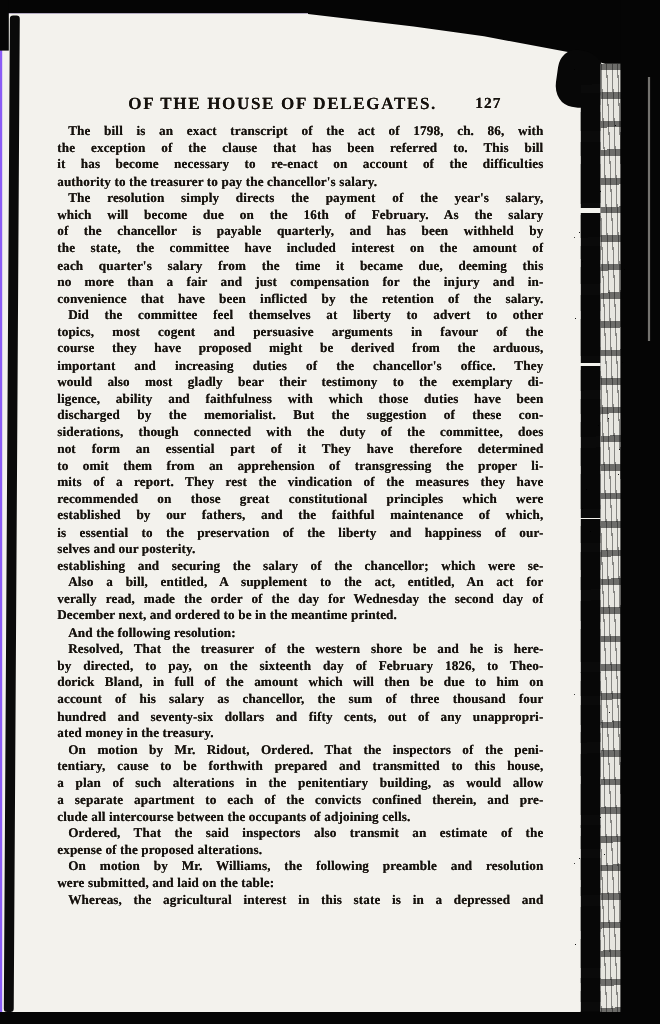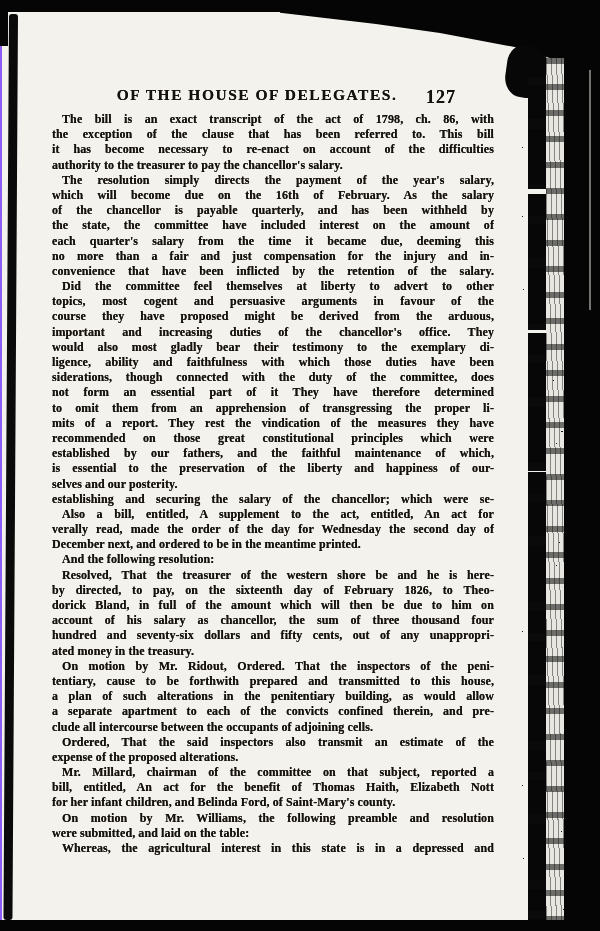--- a/index.html
+++ b/index.html
@@ -24,21 +24,21 @@
   .gutter-light{position:absolute;left:546px;top:58px;width:20px;height:862px;background:#e7e6e0;
       background-image:repeating-linear-gradient(88deg,rgba(15,15,15,.45) 0 1px,rgba(0,0,0,0) 1px 5px),
                        repeating-linear-gradient(179deg,rgba(10,10,10,.55) 0 6px,rgba(0,0,0,0) 6px 26px);}
   .gutter-black{position:absolute;left:564px;top:0;width:36px;height:931px;background:#050505;}
   .gutter-thread{position:absolute;left:589px;top:70px;width:2px;height:240px;background:#cfcdc6;opacity:.55;}
   .bottom-band{position:absolute;left:0;top:920px;width:600px;height:11px;background:#050505;}
   
   .header-row{position:absolute;left:36px;top:86px;width:442px;height:20px;color:#15120e;}
   .header-title{display:block;text-align:center;font-size:15.5px;font-weight:700;letter-spacing:1.5px;
                 text-shadow:0 0 .5px rgba(25,18,10,.9);}
-  .page-number{position:absolute;right:22px;top:1px;font-size:18px;font-weight:700;letter-spacing:1px;
+  .page-number{position:absolute;right:22px;top:1px;font-size:14px;font-weight:700;letter-spacing:1px;
                text-shadow:0 0 .6px rgba(25,18,10,.9);}
   .textblock{position:absolute;left:52px;top:112px;width:442px;color:#16130f;}
   .para{margin:0;}
   .line{font-size:12px;font-weight:700;line-height:15.2px;height:15.2px;overflow:hidden;
         text-align:justify;text-align-last:justify;text-shadow:0 0 .55px rgba(28,20,12,.85);
         letter-spacing:.1px;}
   .line.first{text-indent:10px;}
   .line.short{text-align-last:left;}
   .noise{position:absolute;left:0;top:0;pointer-events:none;}
 </style>
@@ -69,20 +69,21 @@
         <div class="line">no more than a fair and just compensation for the injury and in-</div>
         <div class="line">convenience that have been inflicted by the retention of the salary.</div>
       </div>
       <div class="para">
         <div class="line first">Did the committee feel themselves at liberty to advert to other</div>
         <div class="line">topics, most cogent and persuasive arguments in favour of the</div>
         <div class="line">course they have proposed might be derived from the arduous,</div>
         <div class="line">important and increasing duties of the chancellor's office.  They</div>
         <div class="line">would also most gladly bear their testimony to the exemplary di-</div>
         <div class="line">ligence, ability and faithfulness with which those duties have been</div>
+        <div class="line">discharged by the memorialist.  But the suggestion of these con-</div>
         <div class="line">siderations, though connected with the duty of the committee, does</div>
         <div class="line">not form an essential part of it  They have therefore determined</div>
         <div class="line">to omit them from an apprehension of transgressing the proper li-</div>
         <div class="line">mits of a report. They rest the vindication of the measures they have</div>
         <div class="line">recommended on those great constitutional principles which were</div>
         <div class="line">established by our fathers, and the faithful maintenance of which,</div>
         <div class="line">is essential to the preservation of the liberty and happiness of our-</div>
         <div class="line short">selves and our posterity.</div>
       </div>
       <div class="para">
@@ -105,25 +106,20 @@
       <div class="para">
         <div class="line first">On motion by Mr. Ridout, Ordered. That the inspectors of the peni-</div>
         <div class="line">tentiary, cause to be forthwith prepared and transmitted to this house,</div>
         <div class="line">a plan of such alterations in the penitentiary building, as would allow</div>
         <div class="line">a separate apartment to each of the convicts confined therein, and pre-</div>
         <div class="line short">clude all intercourse between the occupants of adjoining cells.</div>
       </div>
       <div class="para">
         <div class="line first">Ordered, That the said inspectors also transmit an estimate of the</div>
         <div class="line short">expense of the proposed alterations.</div>
-      </div>
-      <div class="para">
-        <div class="line first">Mr. Millard, chairman of the committee on that subject, reported a</div>
-        <div class="line">bill, entitled, An act for the benefit of Thomas Haith, Elizabeth Nott</div>
-        <div class="line short">for her infant children, and Belinda Ford, of Saint-Mary's county.</div>
       </div>
       <div class="para">
         <div class="line first">On motion by Mr. Williams, the following preamble and resolution</div>
         <div class="line short">were submitted, and laid on the table:</div>
       </div>
       <div class="para">
         <div class="line first">Whereas, the agricultural interest in this state is in a depressed and</div>
       </div>
     </div>
 

